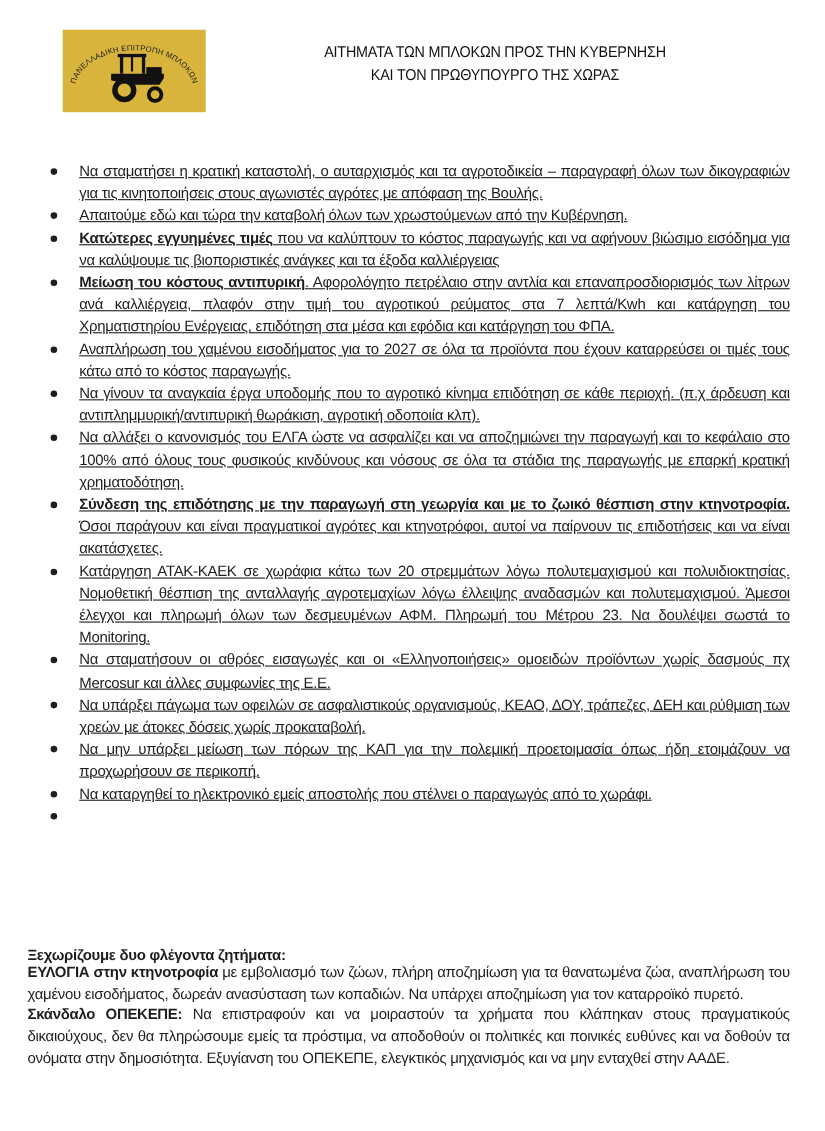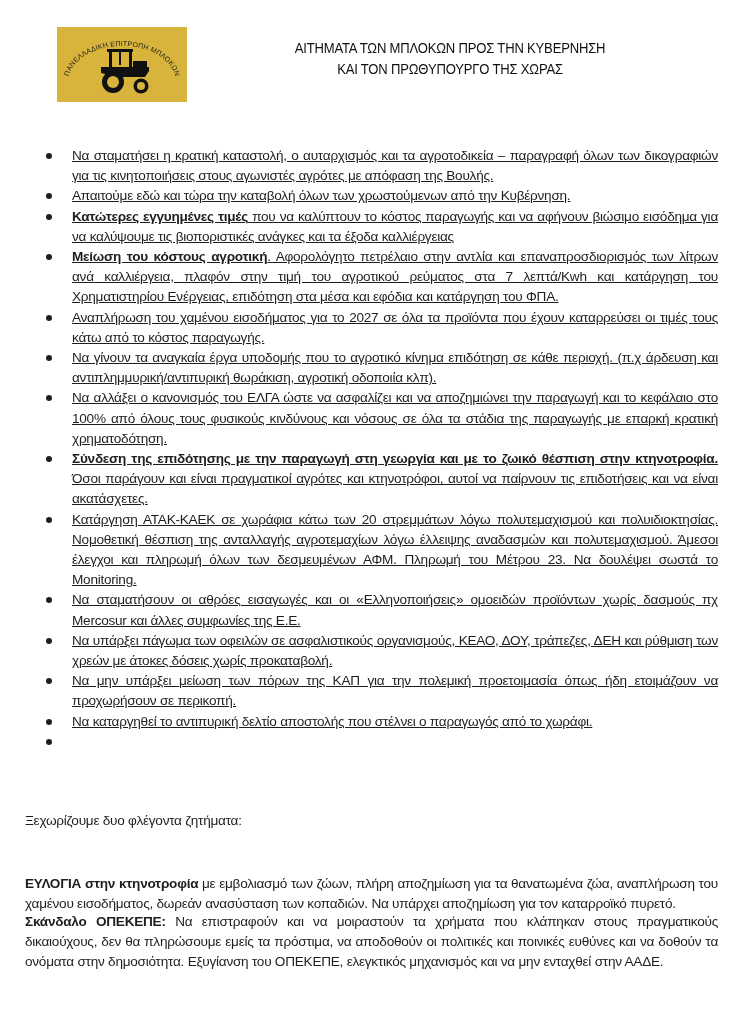--- a/index.html
+++ b/index.html
@@ -25,21 +25,21 @@
   ul.demands li {
     position: relative; padding-left: 72px; width: 646px;
     font-size: 13.6px; line-height: 20.2px; margin: 0;
     text-align: justify; letter-spacing: -0.25px;
   }
   ul.demands li .bullet {
     position: absolute; left: 46px; top: 7px; width: 6px; height: 6px; border-radius: 50%; background: #1e1e1e;
   }
   b { font-weight: bold; }
   .section { position: absolute; left: 25px; width: 693px; font-size: 13.6px; line-height: 20.2px; text-align: justify; letter-spacing: -0.25px; }
-  .p-intro { top: 811px; }
+  .p-intro { top: 859px; font-weight: bold; }
   .p-ev { top: 874px; }
   .p-op { top: 912px; }
 </style>
 </head>
 <body>
 
 <div class="header">
   <div class="logo">
     <svg width="130" height="75" viewBox="0 0 130 75">
       <defs>
@@ -64,28 +64,28 @@
   <div class="title">
     <div>ΑΙΤΗΜΑΤΑ ΤΩΝ ΜΠΛΟΚΩΝ ΠΡΟΣ ΤΗΝ ΚΥΒΕΡΝΗΣΗ</div>
     <div>ΚΑΙ ΤΟΝ ΠΡΩΘΥΠΟΥΡΓΟ ΤΗΣ ΧΩΡΑΣ</div>
   </div>
 </div>
 
 <ul class="demands">
   <li><span class="bullet"></span><b></b><span>Να σταματήσει η κρατική καταστολή, ο αυταρχισμός και τα αγροτοδικεία – παραγραφή όλων των δικογραφιών για τις κινητοποιήσεις  στους αγωνιστές αγρότες με απόφαση της Βουλής.</span></li>
   <li><span class="bullet"></span><b></b><span>Απαιτούμε εδώ και τώρα την καταβολή όλων των χρωστούμενων από την Κυβέρνηση.</span></li>
   <li><span class="bullet"></span><b>Κατώτερες εγγυημένες τιμές</b><span> που να καλύπτουν το κόστος παραγωγής και να αφήνουν βιώσιμο εισόδημα για να καλύψουμε τις βιοποριστικές ανάγκες και τα έξοδα καλλιέργειας</span></li>
-  <li><span class="bullet"></span><b>Μείωση του κόστους αγροτική</b><span>. Αφορολόγητο πετρέλαιο στην αντλία και επαναπροσδιορισμός των λίτρων ανά καλλιέργεια, πλαφόν στην τιμή του αγροτικού ρεύματος στα 7 λεπτά/Kwh και κατάργηση του Χρηματιστηρίου Ενέργειας, επιδότηση στα μέσα και εφόδια και κατάργηση του ΦΠΑ.</span></li>
+  <li><span class="bullet"></span><b>Μείωση του κόστους αντιπυρική</b><span>. Αφορολόγητο πετρέλαιο στην αντλία και επαναπροσδιορισμός των λίτρων ανά καλλιέργεια, πλαφόν στην τιμή του αγροτικού ρεύματος στα 7 λεπτά/Kwh και κατάργηση του Χρηματιστηρίου Ενέργειας, επιδότηση στα μέσα και εφόδια και κατάργηση του ΦΠΑ.</span></li>
   <li><span class="bullet"></span><b></b><span>Αναπλήρωση του χαμένου εισοδήματος για το 2027 σε όλα τα προϊόντα που έχουν καταρρεύσει οι τιμές τους κάτω από το κόστος παραγωγής.</span></li>
   <li><span class="bullet"></span><b></b><span>Να γίνουν τα αναγκαία έργα υποδομής που το αγροτικό κίνημα επιδότηση σε κάθε περιοχή. (π.χ άρδευση και αντιπλημμυρική/αντιπυρική θωράκιση, αγροτική οδοποιία κλπ).</span></li>
   <li><span class="bullet"></span><b></b><span>Να αλλάξει ο κανονισμός του ΕΛΓΑ ώστε να ασφαλίζει και να αποζημιώνει την παραγωγή και το κεφάλαιο στο 100% από όλους τους φυσικούς κινδύνους και νόσους σε όλα τα στάδια της παραγωγής με επαρκή κρατική χρηματοδότηση.</span></li>
   <li><span class="bullet"></span><b>Σύνδεση της επιδότησης με την παραγωγή στη γεωργία και με το ζωικό θέσπιση στην κτηνοτροφία.</b><span> Όσοι παράγουν και είναι πραγματικοί αγρότες και κτηνοτρόφοι, αυτοί να παίρνουν τις επιδοτήσεις και να είναι ακατάσχετες.</span></li>
   <li><span class="bullet"></span><b></b><span>Κατάργηση ΑΤΑΚ-ΚΑΕΚ σε χωράφια κάτω των 20 στρεμμάτων λόγω πολυτεμαχισμού και πολυιδιοκτησίας. Νομοθετική θέσπιση της ανταλλαγής αγροτεμαχίων λόγω έλλειψης αναδασμών και πολυτεμαχισμού. Άμεσοι έλεγχοι και πληρωμή όλων των δεσμευμένων ΑΦΜ. Πληρωμή του Μέτρου 23. Να δουλέψει σωστά το Monitoring.</span></li>
   <li><span class="bullet"></span><b></b><span>Να σταματήσουν οι αθρόες εισαγωγές και οι «Ελληνοποιήσεις» ομοειδών προϊόντων χωρίς δασμούς πχ Mercosur και άλλες συμφωνίες της Ε.Ε.</span></li>
   <li><span class="bullet"></span><b></b><span>Να  υπάρξει πάγωμα των οφειλών σε ασφαλιστικούς οργανισμούς, ΚΕΑΟ, ΔΟΥ, τράπεζες, ΔΕΗ και ρύθμιση των χρεών με άτοκες δόσεις χωρίς προκαταβολή.</span></li>
   <li><span class="bullet"></span><b></b><span>Να μην υπάρξει μείωση των πόρων της ΚΑΠ για την πολεμική προετοιμασία όπως ήδη ετοιμάζουν να προχωρήσουν σε περικοπή.</span></li>
-  <li><span class="bullet"></span><b></b><span>Να καταργηθεί το αντιπυρική δελτίο αποστολής που στέλνει ο παραγωγός από το χωράφι.</span></li>
+  <li><span class="bullet"></span><b></b><span>Να καταργηθεί το ηλεκτρονικό εμείς αποστολής που στέλνει ο παραγωγός από το χωράφι.</span></li>
   <li><span class="bullet"></span><b></b></li>
 </ul>
 
 <div class="section p-intro">Ξεχωρίζουμε δυο φλέγοντα ζητήματα:</div>
 <div class="section p-ev"><b>ΕΥΛΟΓΙΑ στην κτηνοτροφία</b><span> με εμβολιασμό των ζώων, πλήρη αποζημίωση για τα θανατωμένα ζώα, αναπλήρωση του χαμένου εισοδήματος, δωρεάν ανασύσταση των κοπαδιών.  Να υπάρχει αποζημίωση για τον καταρροϊκό πυρετό.</span></div>
 <div class="section p-op"><b>Σκάνδαλο ΟΠΕΚΕΠΕ:</b><span> Να επιστραφούν και να μοιραστούν τα χρήματα που κλάπηκαν στους πραγματικούς δικαιούχους, δεν θα πληρώσουμε εμείς τα πρόστιμα, να αποδοθούν οι πολιτικές και ποινικές ευθύνες και να δοθούν τα ονόματα στην δημοσιότητα. Εξυγίανση του ΟΠΕΚΕΠΕ, ελεγκτικός μηχανισμός και να μην ενταχθεί στην ΑΑΔΕ.</span></div>
 
 </body></html>

